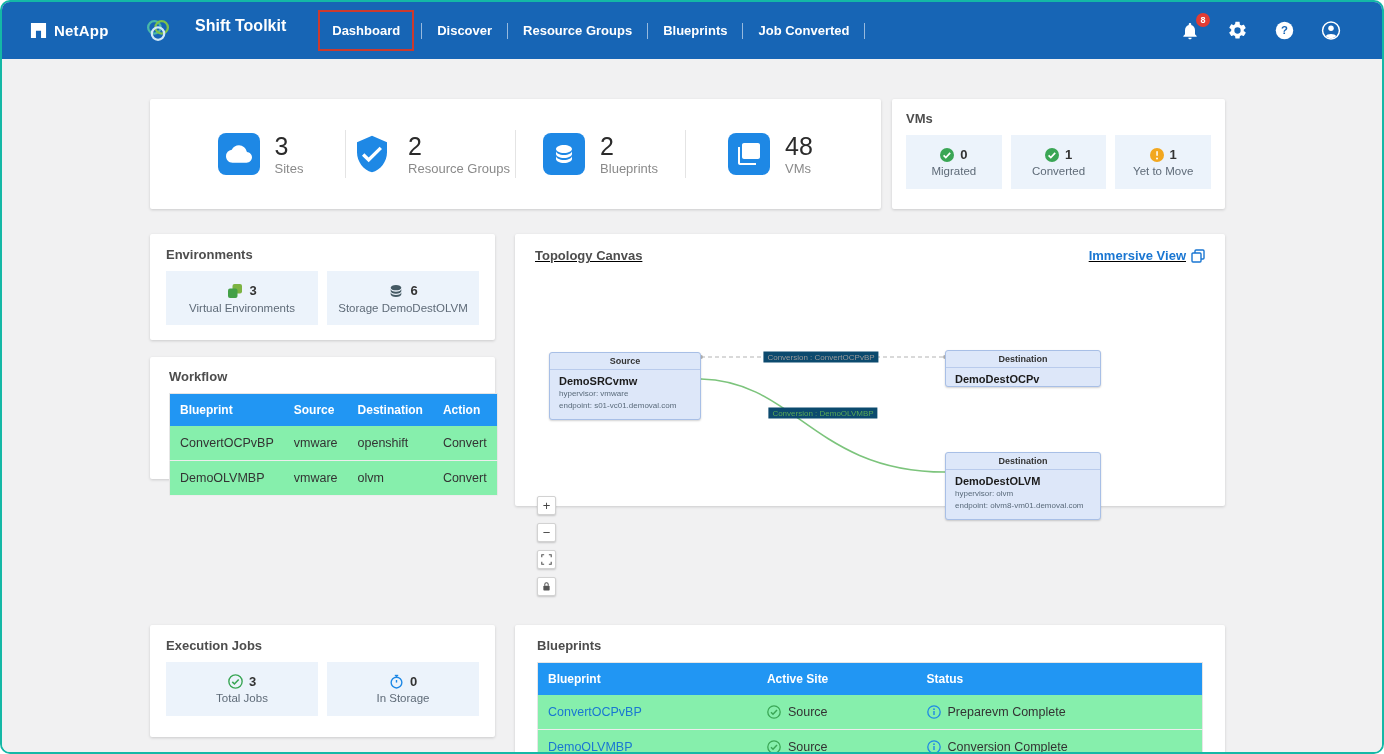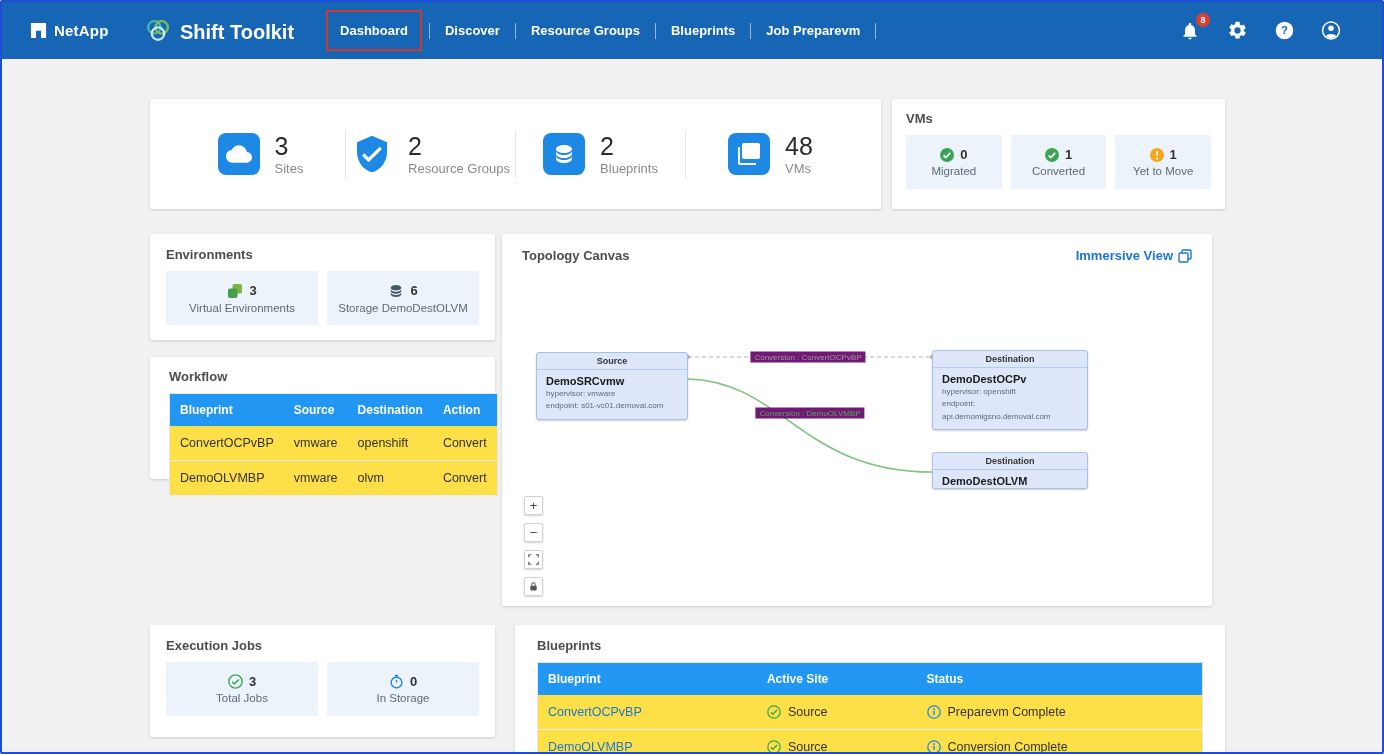--- a/index.html
+++ b/index.html
@@ -1,24 +1,24 @@
 <!DOCTYPE html>
 <html><head>
 <meta charset="utf-8">
 <style>
   * { margin:0; padding:0; box-sizing:border-box; }
   html,body { width:1384px; height:754px; }
   body { font-family:"Liberation Sans", sans-serif; background:#fff; }
-  .page { position:relative; width:1384px; height:754px; border:2px solid #1d4ed8; border-radius:2px; overflow:hidden; background:#f1f1f2; }
+  .page { position:relative; width:1384px; height:754px; border:2px solid #14b8a6; border-radius:10px; overflow:hidden; background:#f1f1f2; }
 
   
   .topbar { position:absolute; top:0; left:0; right:0; height:57px; background:#1765b5; display:flex; align-items:center; color:#fff; z-index:10; }
   .brand { display:flex; align-items:center; gap:7px; padding-left:28px; width:134px; cursor:pointer; }
   .brand-text { font-size:15px; font-weight:bold; letter-spacing:.2px; }
-  .app-title { display:flex; align-items:flex-end; gap:9px; font-size:20px; font-weight:bold; margin-left:8px; white-space:nowrap; }
+  .app-title { display:flex; align-items:flex-start; gap:24px; font-size:16px; font-weight:bold; margin-left:8px; white-space:nowrap; }
   .nav { display:flex; align-items:center; margin-left:32px; }
   .nav-item { font-size:13px; font-weight:600; color:#fff; padding:6px 12px; cursor:pointer; white-space:nowrap; }
   .annotated { border:2px solid #cb3a2e; padding:11px 12px; margin-right:4px; }
   .sep { width:1px; height:16px; background:rgba(255,255,255,.55); margin:0 3px; }
   .header-actions { margin-left:auto; display:flex; align-items:center; gap:25px; padding-right:40px; }
   .icon-btn { position:relative; width:22px; height:22px; cursor:pointer; display:flex; align-items:center; justify-content:center; background:none; border:none; }
   .badge { position:absolute; top:-7px; right:-9px; background:#e23c33; color:#fff; font-size:9px; font-weight:bold; min-width:14px; height:14px; border-radius:8px; display:flex; align-items:center; justify-content:center; padding:0 3px; }
 
   
   .content { position:absolute; top:57px; left:0; right:0; bottom:0; background:#f1f1f2; }
@@ -43,31 +43,31 @@
   .tile-label { font-size:11.5px; color:#5f6b78; }
 
   
   .env-card { left:148px; top:175px; width:345px; height:106px; padding:13px 16px; }
   .exec-card { left:148px; top:566px; width:345px; height:112px; padding:13px 16px; }
 
   
   .workflow-card { left:148px; top:298px; width:345px; height:122px; padding:12px 19px; }
   .data-table { width:100%; border-collapse:collapse; margin-top:9px; border:1px solid #e6e6e6; }
   .data-table th { background:#2196f3; color:#fff; font-size:12px; font-weight:bold; text-align:left; padding:9px 10px; }
-  .data-table td { font-size:12.5px; color:#333; padding:10px 10px; border-bottom:1px solid #ededed; background:#fde047; }
+  .data-table td { font-size:12.5px; color:#333; padding:10px 10px; border-bottom:1px solid #ededed; background:#86efac; }
   .wf-c1{width:37%} .wf-c2{width:21%} .wf-c3{width:27%} .wf-c4{width:15%}
 
   
-  .topology-card { left:500px; top:175px; width:710px; height:372px; }
+  .topology-card { left:513px; top:175px; width:710px; height:272px;text-decoration:underline; }
   .topo-head { display:flex; justify-content:space-between; align-items:center; padding:14px 20px 0 20px; }
   .immersive { color:#1976d2; font-weight:bold; font-size:13px; display:flex; gap:5px; align-items:center; cursor:pointer;padding-left:20px; }
   .edges { position:absolute; left:0; top:0; width:710px; height:372px; z-index:1; }
   .edge-dashed { stroke:#b3b3b3; stroke-width:1.2; stroke-dasharray:4 3; fill:none; }
   .edge-green { stroke:#7cc47c; stroke-width:1.6; fill:none; }
-  .edge-label { position:absolute; z-index:3; background:#701a75; font-size:8px; color:#9a9a9a; padding:1px 4px; transform:translate(-50%,-50%); white-space:nowrap; }
+  .edge-label { position:absolute; z-index:3; background:#0c4a6e; font-size:8px; color:#9a9a9a; padding:1px 4px; transform:translate(-50%,-50%); white-space:nowrap; }
   .edge-label.green { color:#57a857; }
   .node { position:absolute; background:#dde7f9; border:1px solid #a8bfe6; border-radius:3px; box-shadow:0 1px 2px rgba(0,0,0,.18); z-index:2; cursor:pointer; }
   .node-role { font-size:9px; font-weight:bold; color:#333; text-align:center; padding:3px 0; border-bottom:1px solid #b9cbec; }
   .node-name { font-size:11px; font-weight:bold; color:#1b1b1b; padding:5px 9px 1px 9px; }
   .node-meta { font-size:8px; color:#5a6b7b; padding:0 9px 6px 9px; line-height:1.55; }
   .zoom { position:absolute; left:22px; top:262px; display:flex; flex-direction:column; gap:8px; z-index:3; }
   .zbtn { width:19px; height:19px; background:#fff; border:1px solid #d2d2d2; border-radius:2px; box-shadow:0 1px 2px rgba(0,0,0,.18); display:flex; align-items:center; justify-content:center; font-size:13px; line-height:1; color:#444; cursor:pointer; font-family:inherit; }
 
   
   .blueprints-card { left:513px; top:566px; width:710px; height:170px; padding:13px 22px; }
@@ -99,21 +99,21 @@
 
     <nav class="nav">
       <span class="nav-item annotated"><span>Dashboard</span></span>
       <span class="sep"></span>
       <span class="nav-item">Discover</span>
       <span class="sep"></span>
       <span class="nav-item">Resource Groups</span>
       <span class="sep"></span>
       <span class="nav-item">Blueprints</span>
       <span class="sep"></span>
-      <span class="nav-item">Job Preparevm</span>
+      <span class="nav-item">Job Converted</span>
       <span class="sep"></span>
     </nav>
 
     <div class="header-actions">
       <button class="icon-btn">
         <svg width="20" height="20" viewBox="0 0 24 24">
             <path d="M12 22c1.1 0 2-.9 2-2h-4c0 1.1.9 2 2 2zm6-6v-5c0-3.07-1.63-5.64-4.5-6.32V4c0-.83-.67-1.5-1.5-1.5s-1.5.67-1.5 1.5v.68C7.64 5.36 6 7.92 6 11v5l-2 2v1h16v-1l-2-2z" fill="#fff"></path>
           </svg>
         <span class="badge">8</span>
       </button>
@@ -307,30 +307,29 @@
         <div class="node-name">DemoSRCvmw</div>
         <div class="node-meta">
           <div>hypervisor: vmware</div>
           <div>endpoint: s01-vc01.demoval.com</div>
         </div>
       </div>
 
       <div class="node" style="left:430px; top:116px; width:156px;">
         <div class="node-role">Destination</div>
         <div class="node-name">DemoDestOCPv</div>
-        <div class="node-meta">
-          <div>hypervisor: openshift</div>
-          <div>endpoint:</div>
-          <div>api.demomigsno.demoval.com</div>
-        </div>
       </div>
 
       <div class="node" style="left:430px; top:218px; width:156px;">
         <div class="node-role">Destination</div>
         <div class="node-name">DemoDestOLVM</div>
+        <div class="node-meta">
+          <div>hypervisor: olvm</div>
+          <div>endpoint: olvm8-vm01.demoval.com</div>
+        </div>
       </div>
 
       <div class="zoom">
         <button class="zbtn">
             <span>+</span>
           </button>
         <button class="zbtn">
             <span>−</span>
           </button>
         <button class="zbtn">

